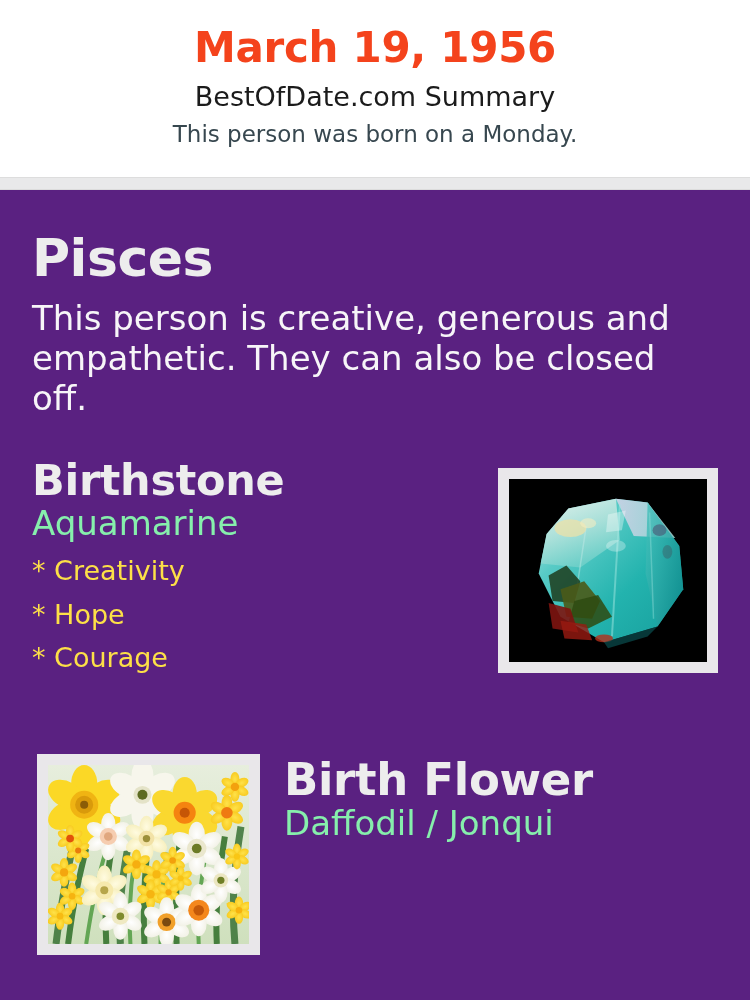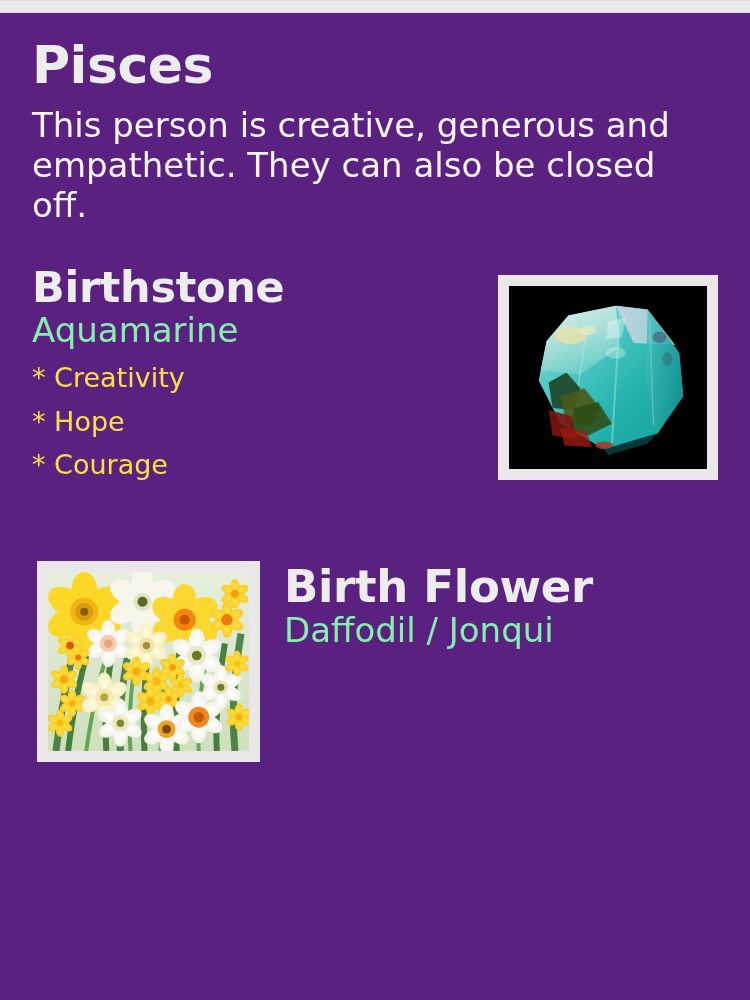--- a/index.html
+++ b/index.html
@@ -60,21 +60,21 @@
     border-top: 1px solid #dddddd;
     border-bottom: 1px solid #dcdcdc;
     box-sizing: border-box;
   }
 
   
   .body {
     flex: 1 1 auto;
     background: #5a2181;
     position: relative;
-    padding: 0 32px;
+    padding: 16px 32px;
     box-sizing: border-box;
   }
 
   
   .zodiac {
     padding-top: 26px;
   }
   .zodiac-title {
     color: #ededed;
     font-size: 52px;
@@ -171,20 +171,25 @@
   }
   .flower-text .sec-list li {
     padding-left: 8px;
   }
 </style>
 </head>
 <body>
 
 <div class="page">
 
+  <div class="header">
+    <div class="header-date">March 19, 1956</div>
+    <div class="header-site">BestOfDate.com Summary</div>
+    <div class="header-note">This person was born on a Monday.</div>
+  </div>
 
   <div class="divider"></div>
 
   <div class="body">
 
     <div class="zodiac">
       <div class="zodiac-title">Pisces</div>
       <div class="zodiac-desc">This person is creative, generous and empathetic. They can also be closed off.</div>
     </div>
 

